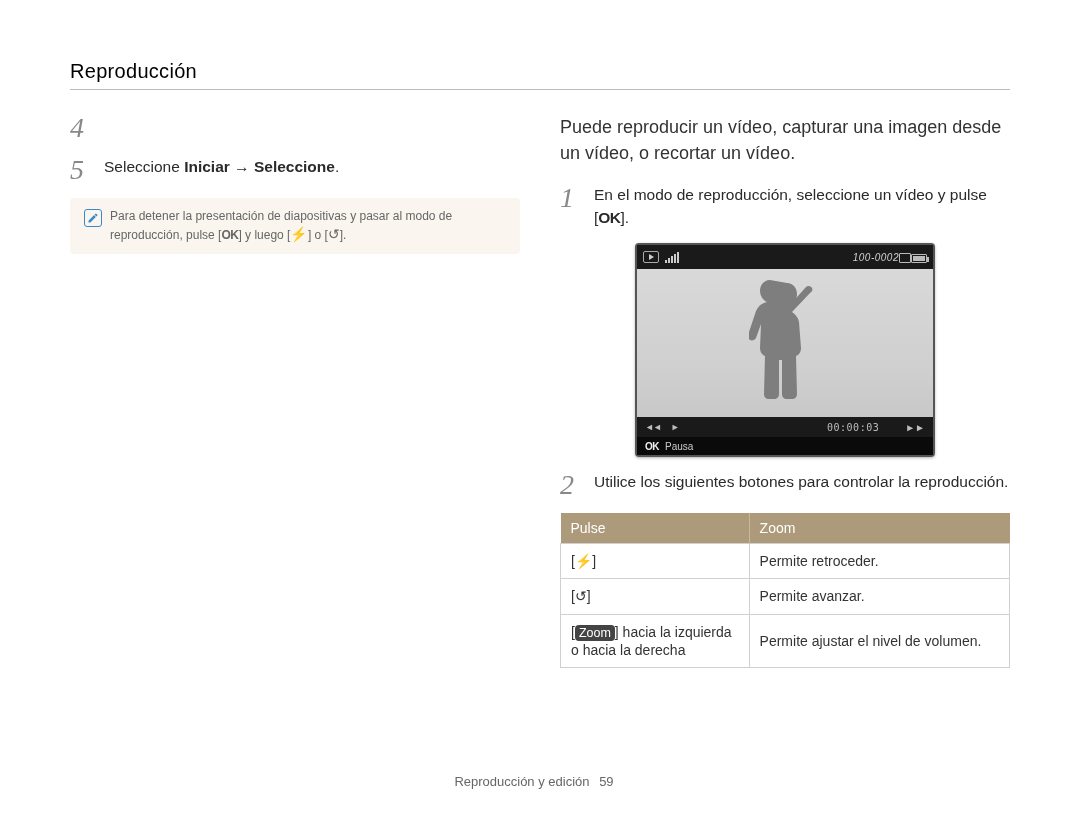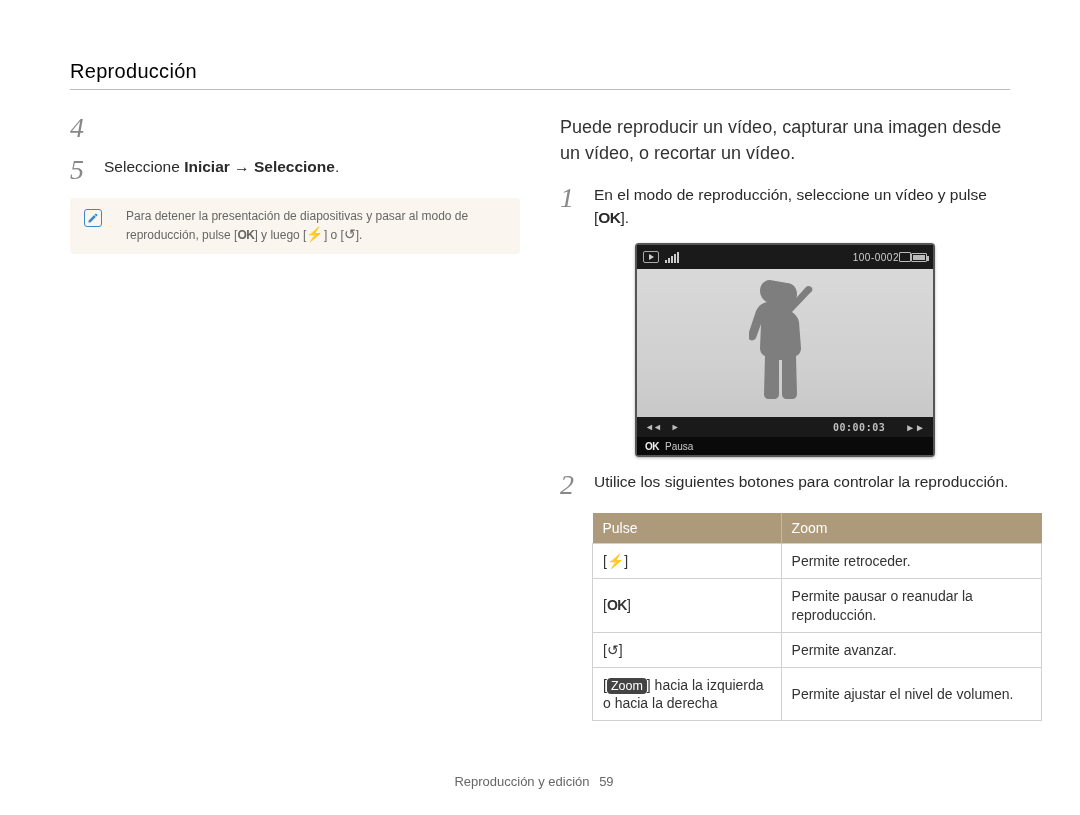--- a/index.html
+++ b/index.html
@@ -74,21 +74,21 @@
   .okicon {
     font-weight: 700;
     font-family: Arial, sans-serif;
     letter-spacing: -0.5px;
   }
   .note-box {
     background: #faf6ef;
     border-radius: 4px;
     padding: 10px 20px 10px 14px;
     display: flex;
-    gap: 24px;
+    gap: 8px;
     margin-top: 14px;
   }
   .note-icon {
     width: 18px;
     height: 18px;
     border: 1.5px solid #3a89c9;
     border-radius: 3px;
     color: #3a89c9;
     font-size: 12px;
     display: flex;
@@ -133,22 +133,23 @@
     justify-content: space-between;
     align-items: center;
     padding: 0 6px;
     color: #d0d0d0;
     font-size: 10px;
   }
   .cs-top-left {
     display: flex; gap: 6px; align-items: center;
   }
   .cs-top-right {
-    display: flex; align-items: center;
+    display: flex; align-items: flex-end;
     letter-spacing: 0.5px;
+    font-style: italic;
   }
   .play-indicator {
     width: 16px; height: 12px; border: 1px solid #aaa; border-radius: 2px;
     display: flex; align-items: center; justify-content: center;
   }
   .play-indicator::before { content:""; border-left: 5px solid #ccc; border-top: 3px solid transparent; border-bottom: 3px solid transparent; }
   .signal-bars { display:flex; align-items:flex-end; gap:1px; }
   .signal-bars span { width:2px; background:#ccc; }
   .signal-bars span:nth-child(1){height:3px}.signal-bars span:nth-child(2){height:5px}.signal-bars span:nth-child(3){height:7px}.signal-bars span:nth-child(4){height:9px}.signal-bars span:nth-child(5){height:11px}
   .card-icon { width:12px;height:10px;border:1px solid #bbb;border-radius:1px; position:relative; }
@@ -167,38 +168,37 @@
   }
   .cs-controls {
     height: 20px;
     background: #1a1a1a;
     display:flex; align-items:center; justify-content:space-between;
     padding: 0 8px;
     color:#bdbdbd; font-size:10px;
   }
   .cs-controls-left { display:flex; gap:10px; align-items:center; }
   .cs-controls-left .ctl { font-size:9px; letter-spacing:-1px; }
-  .cs-controls-right { display:flex; gap:20px; align-items:center;font-weight:bold; }
+  .cs-controls-right { display:flex; gap:26px; align-items:center; }
   .timecode { font-family: monospace; font-size:10px; letter-spacing:0.5px;}
   .cs-helper {
     height: 18px;
     background: #0a0a0a;
     display:flex; align-items:center; gap:6px;
     padding: 0 8px;
     color:#ccc; font-size:10px;
   }
   .cs-helper .okicon { font-size:10px; color:#eee; }
 
   
   table.controls-table {
     width: 100%;
     border-collapse: collapse;
     font-size: 14px;
     margin-top: 6px;
-    margin-left: 32px;
   }
   table.controls-table th {
     background: #ad9a7a;
     color: #fff;
     font-weight: 400;
     text-align: left;
     padding: 7px 10px;
     font-size: 14px;
     border-right: 1px solid #c7b999;
   }
@@ -330,26 +330,20 @@
         </thead>
         <tbody>
           <tr>
             <td>
               <span class="bracket">[</span><span class="flash-icon"></span><span class="bracket">]</span>
             </td>
             <td>Permite retroceder.</td>
           </tr>
           <tr>
             <td>
-              <span class="bracket">[</span><span class="okicon">OK</span><span class="bracket">]</span>
-            </td>
-            <td>Permite pausar o reanudar la reproducción.</td>
-          </tr>
-          <tr>
-            <td>
               <span class="bracket">[</span><span class="timer-icon"></span><span class="bracket">]</span>
             </td>
             <td>Permite avanzar.</td>
           </tr>
           <tr>
             <td>
               <span class="bracket">[</span><span class="zoom-label">Zoom</span><span>] hacia la izquierda o hacia la derecha</span>
             </td>
             <td>Permite ajustar el nivel de volumen.</td>
           </tr>

